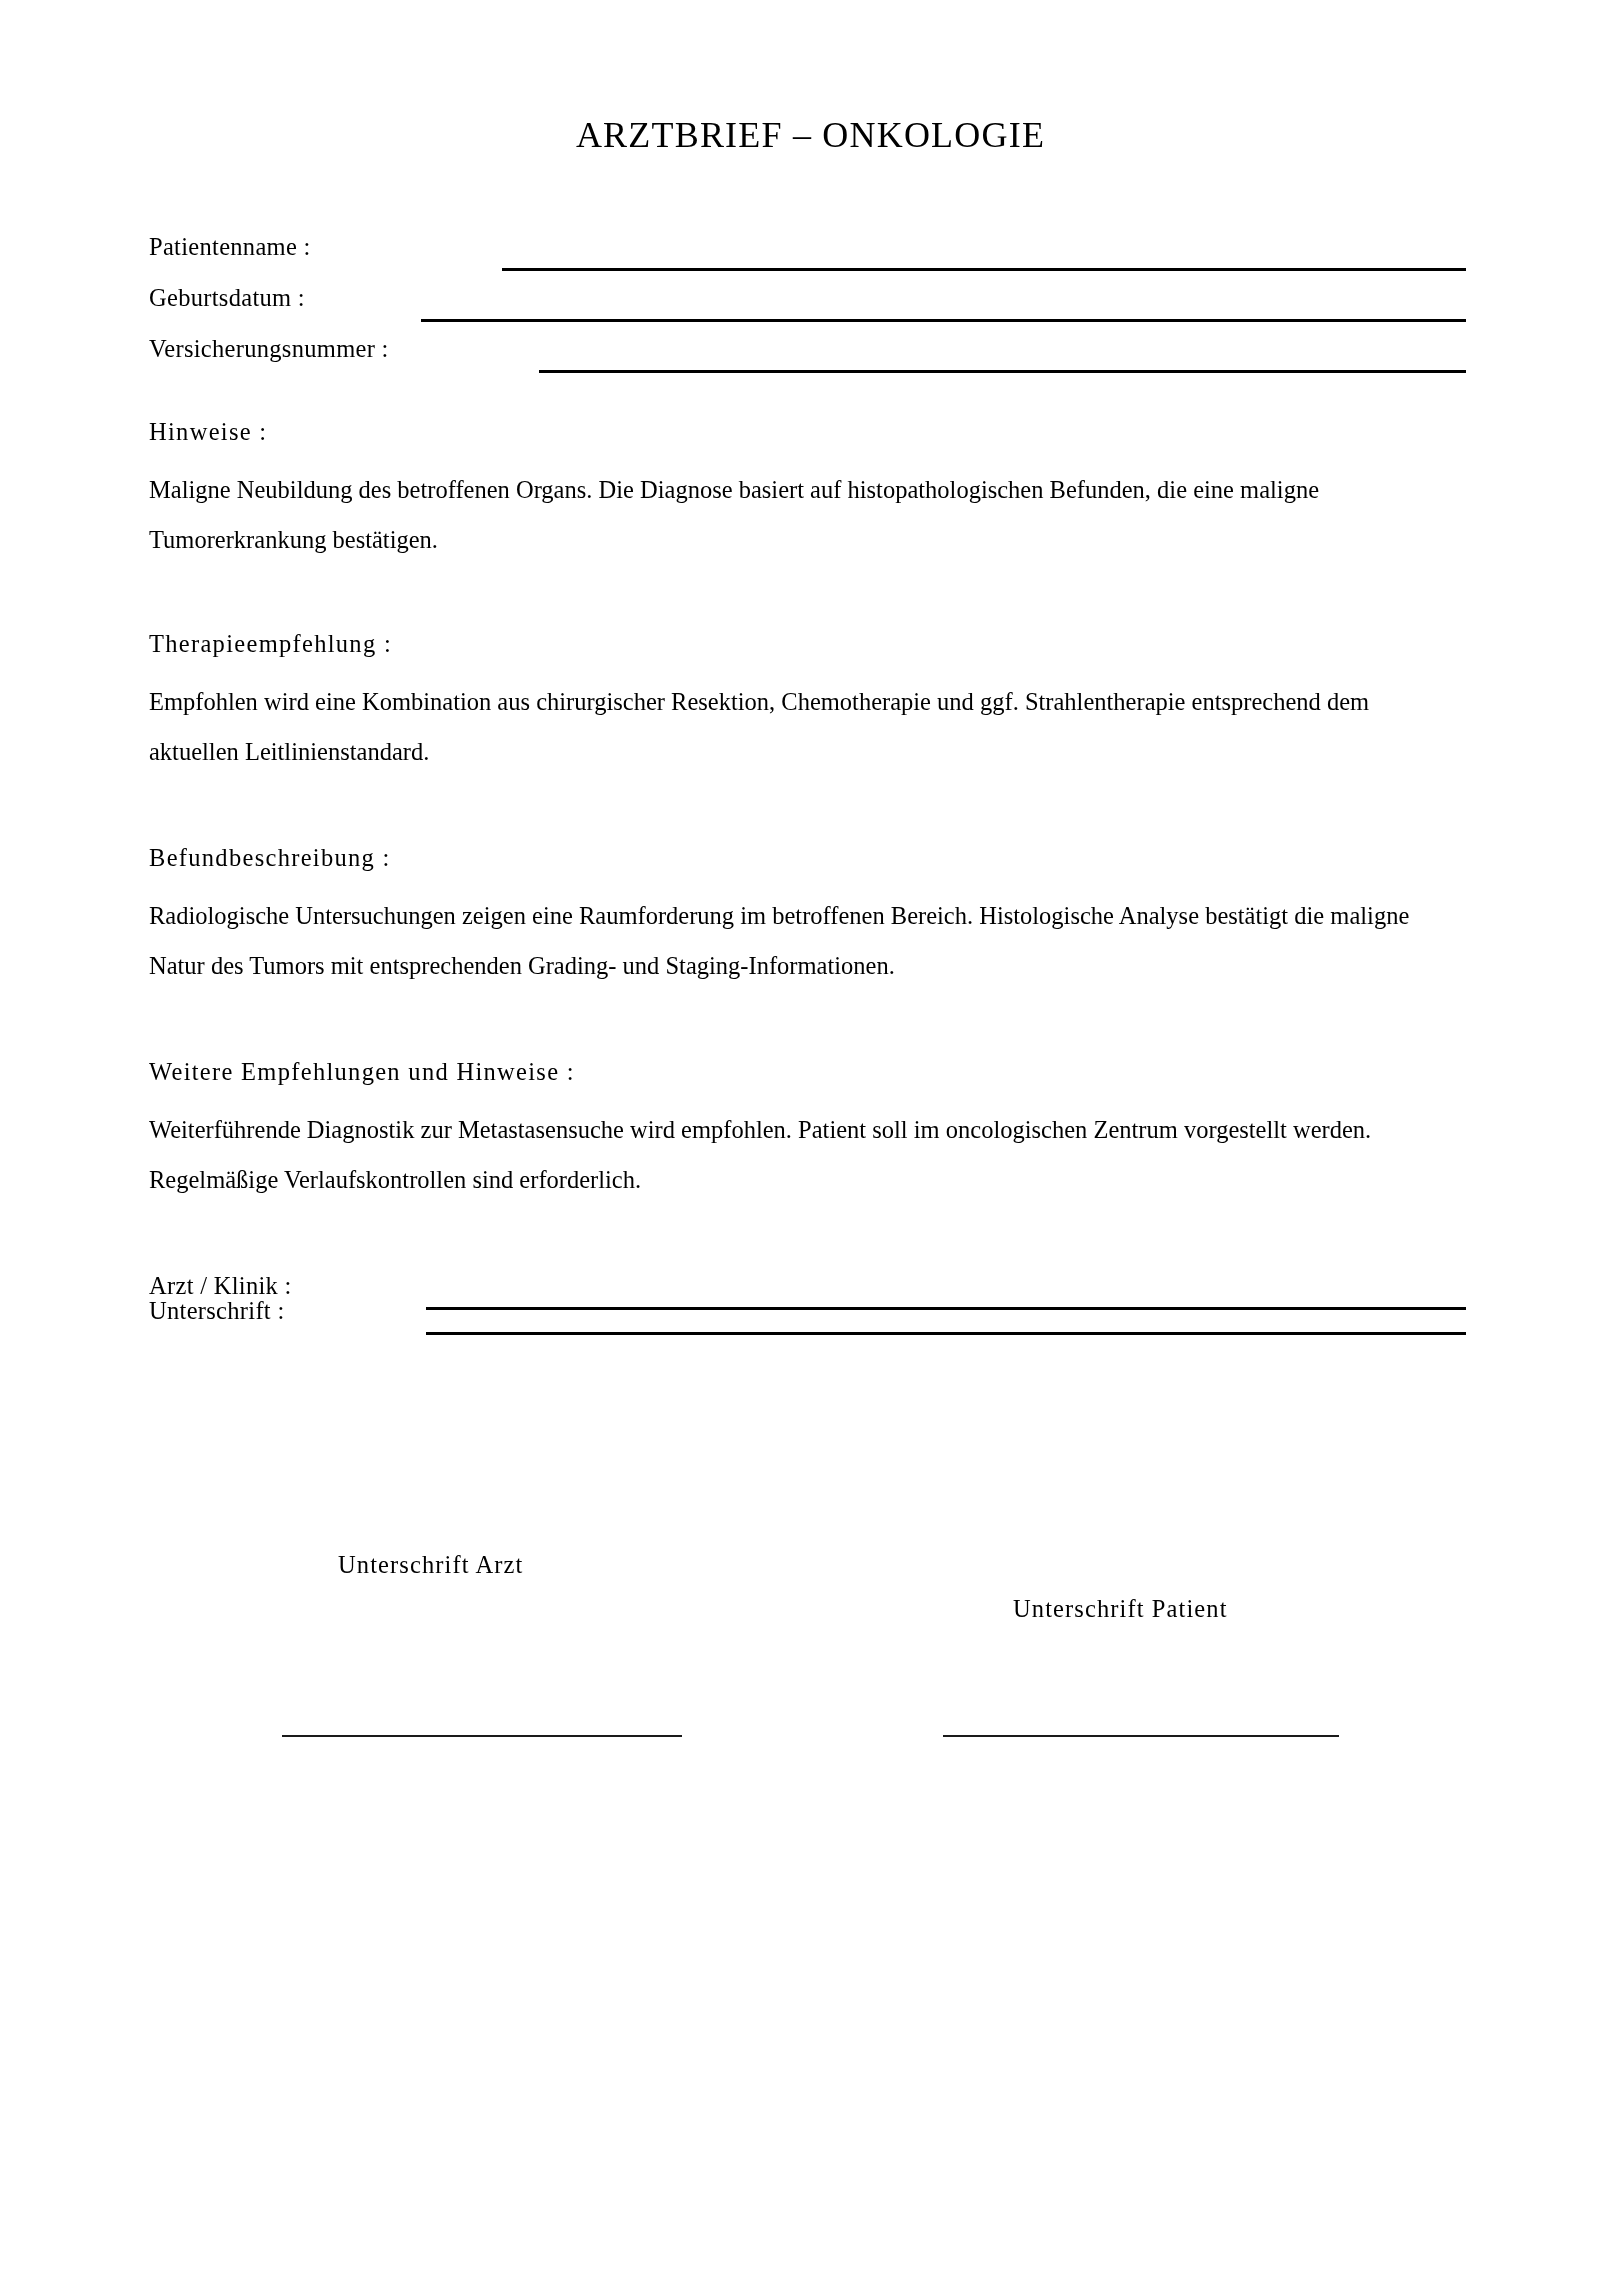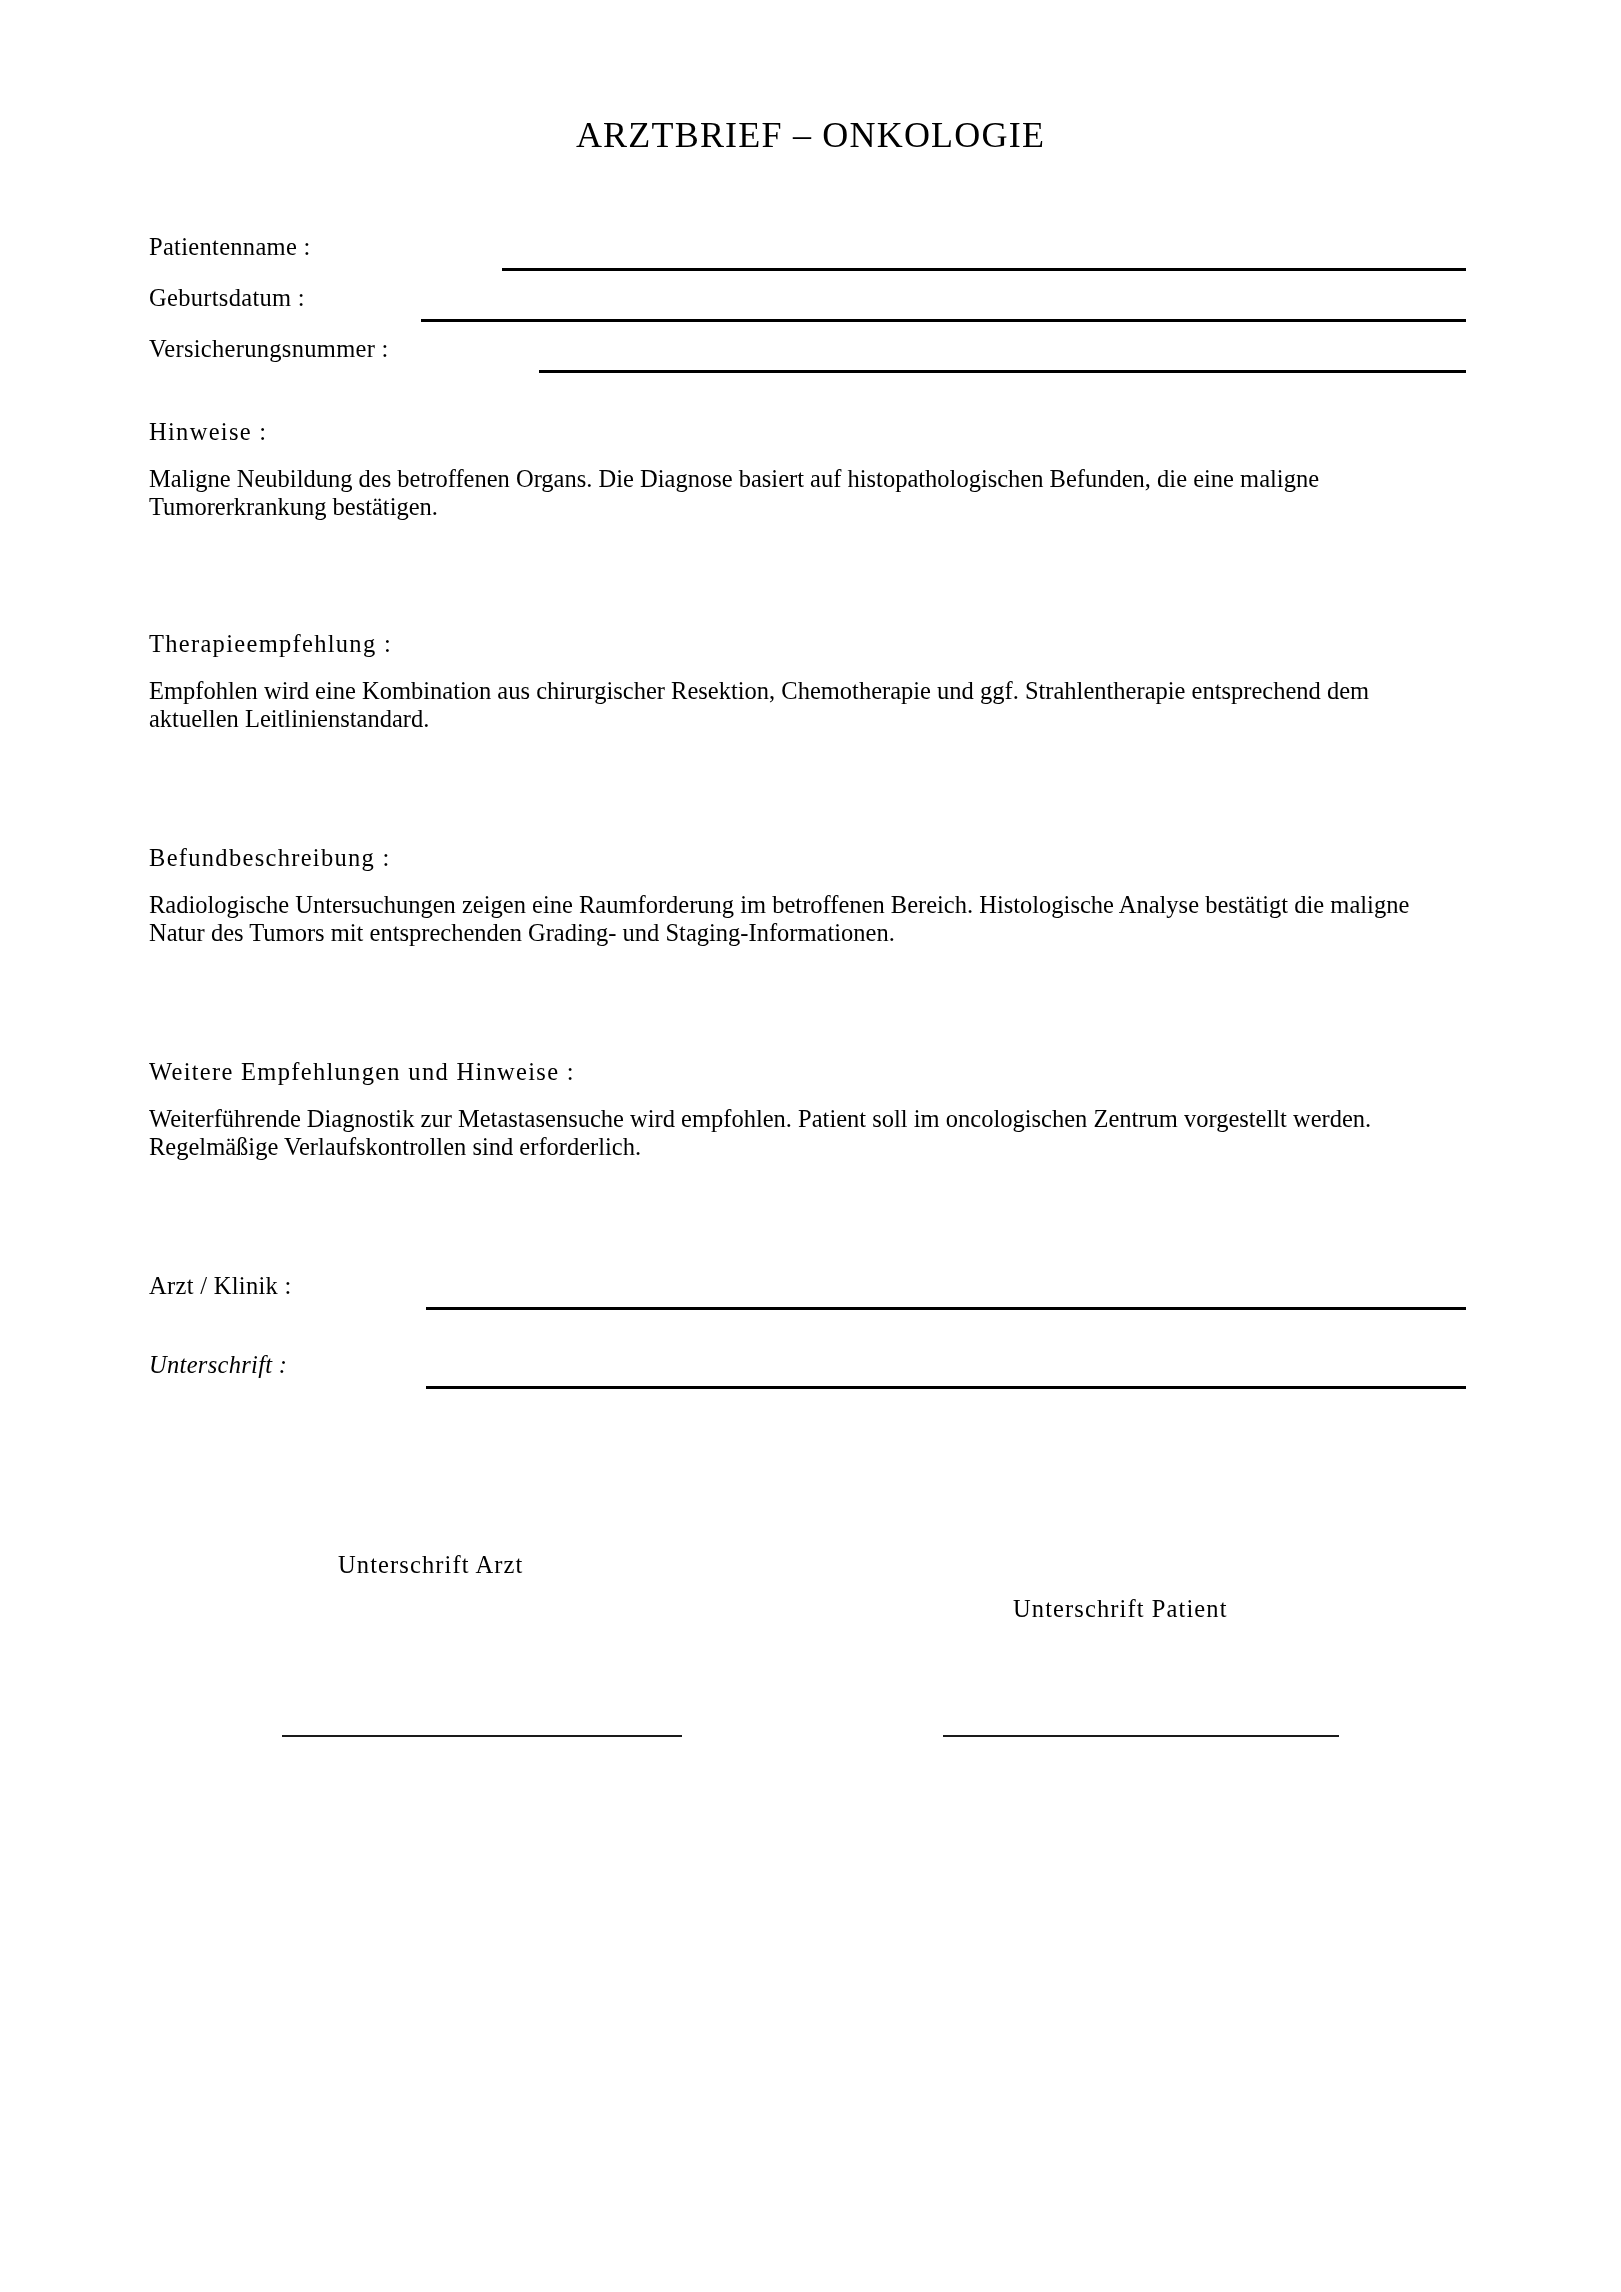--- a/index.html
+++ b/index.html
@@ -58,21 +58,21 @@
     bottom: 0;
     right: 0;
     height: 0;
     border-bottom: 3.9px solid #000000;
   }
 
   #field-patient        { top: 230px; }
   #field-birth          { top: 281px; }
   #field-insurance      { top: 332px; }
   #field-doctor         { top: 1269px; }
-  #field-signature      { top: 1348px; font-style: italic; }
+  #field-signature      { top: 1294px; }
 
   #field-patient   .field-rule { left: 353px; }
   #field-birth     .field-rule { left: 272px; }
   #field-insurance .field-rule { left: 390px; }
   #field-doctor    .field-rule { left: 277px; }
   #field-signature .field-rule { left: 277px; }
 
   
   .section {
     position: absolute;
@@ -82,21 +82,21 @@
   .section-heading {
     font-size: 24.5px;
     line-height: 33px;
     letter-spacing: 1.3px;
     margin: 0 0 16.7px 0;
     font-weight: 400;
     white-space: pre;
   }
   .section-body {
     font-size: 24.5px;
-    line-height: 28px;
+    line-height: 50px;
     letter-spacing: 0;
     margin: 0;
     text-align: left;
   }
 
   #section-diagnose   { top: 415px; }
   #section-therapie   { top: 627px; }
   #section-befund     { top: 841px; }
   #section-weitere    { top: 1055px; }
 

